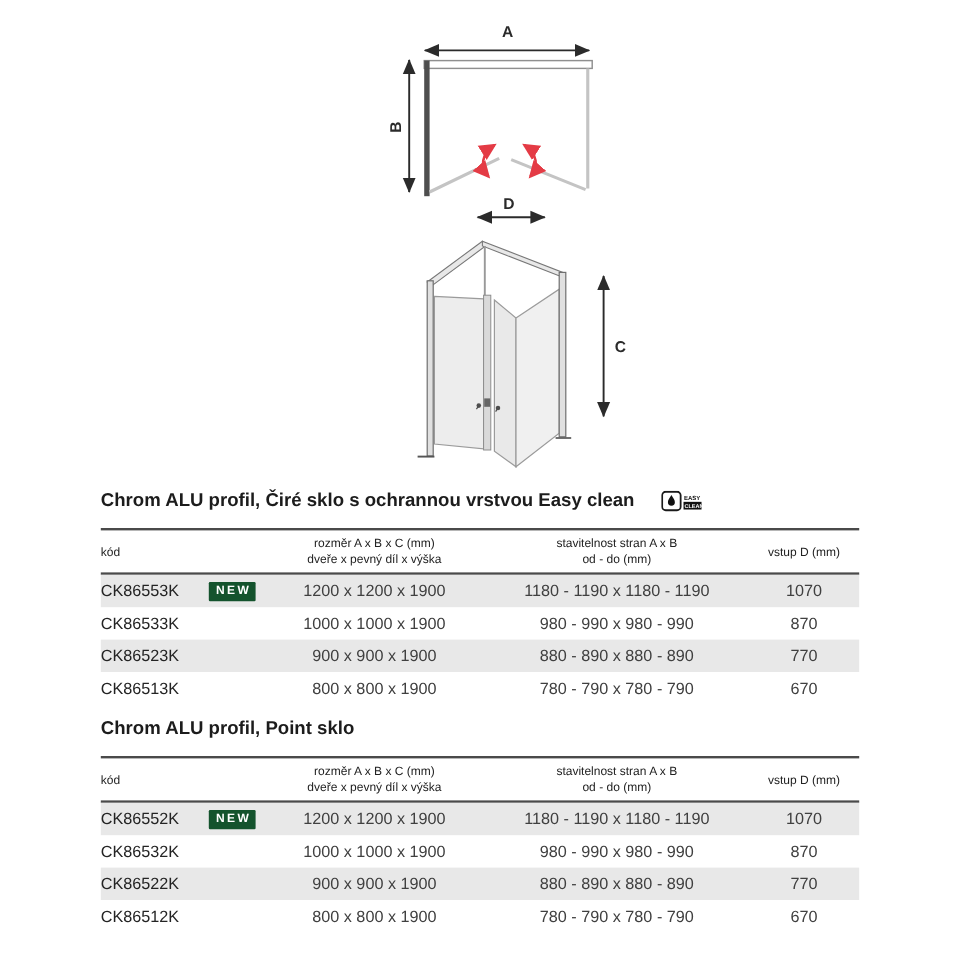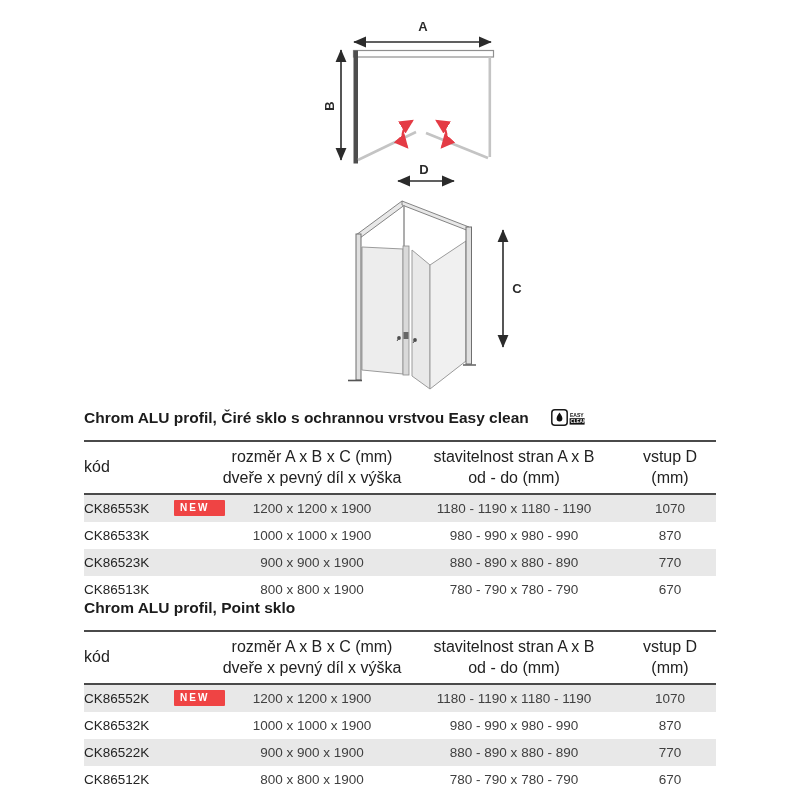--- a/index.html
+++ b/index.html
@@ -21,36 +21,36 @@
   #title1{top:409px;}
   #title2{top:599px;}
 
   
   .table{position:absolute;left:84px;width:632px;}
   #table1{top:440px;}
   #table2{top:630px;}
   .thead{
     display:grid;grid-template-columns:90px 46px 184px 220px 92px;
     border-top:2px solid #4a4a4a;border-bottom:2px solid #4a4a4a;
-    font-size:16px;line-height:1.3;color:#222;
+    font-size:10px;line-height:1.3;color:#222;
     padding:5px 0 4px 0;align-items:center;
   }
   .th-code{grid-column:1 / span 2;text-align:left;}
   .th-center{text-align:center;}
   .rows{}
   .row{
     display:grid;grid-template-columns:90px 46px 184px 220px 92px;
     height:27px;align-items:center;font-size:13.5px;
   }
   .row.shaded{background:#e8e8e8;}
   .cell-code{font-weight:normal;color:#242424;}
   .cell-badge{display:flex;align-items:center;}
   .new-badge{
-    background:#ef4444;color:#ffffff;font-size:10px;font-weight:bold;
-    letter-spacing:2px;padding:2px 16px 2px 6px;line-height:1.2;border-radius:1px;
+    background:#14532d;color:#ffffff;font-size:10px;font-weight:bold;
+    letter-spacing:2px;padding:2px 4px 2px 6px;line-height:1.2;border-radius:1px;
   }
   .cell-val{text-align:center;color:#404040;}
 </style>
 </head>
 <body>
 
 <div id="page">
 
   <svg id="topview" width="260" height="185" viewBox="0 0 260 185">
     <defs>

